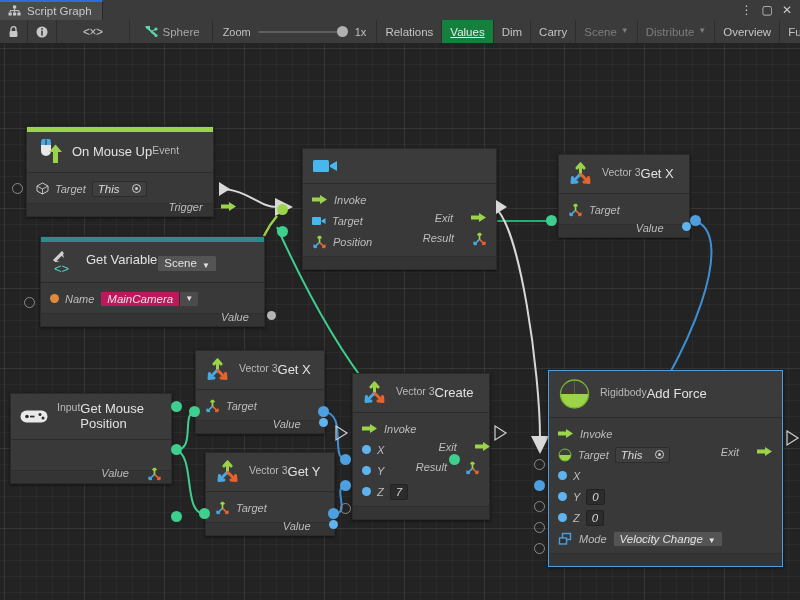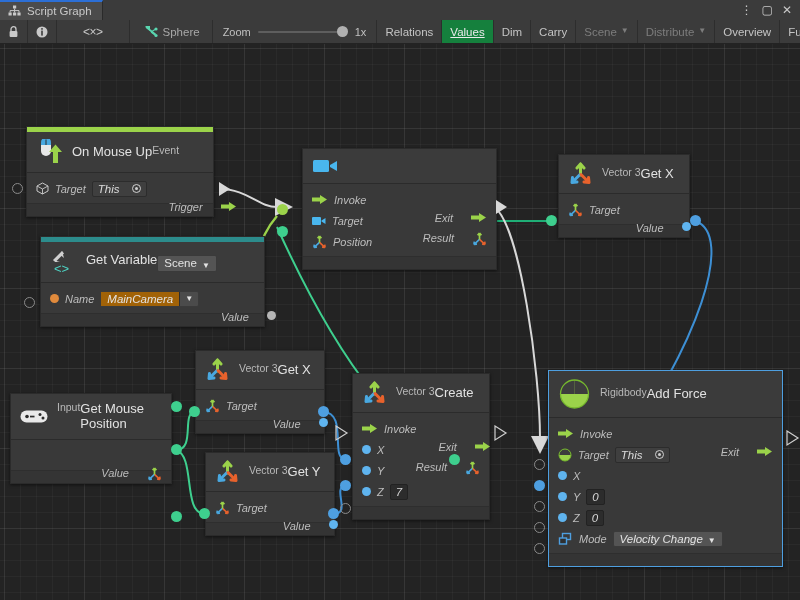--- a/index.html
+++ b/index.html
@@ -112,21 +112,21 @@
     font-size:11.5px; padding:1px 6px; border-radius:2px;
     display:inline-flex; align-items:flex-end; gap:5px;
   }
   .dropdown .ar{ font-size:8px; }
   .thisbtn{
     background:#3f3f3f; border:1px solid #2c2c2c; color:#dcdcdc;
     font-size:11.5px; padding:1px 5px; border-radius:2px;
     display:inline-flex; align-items:center; gap:12px;
   }
   .split{ background:#4b4b4b; border:1px solid #3a3a3a; border-radius:2px; display:inline-flex; align-items:stretch;}
-  .split .v{ padding:1px 6px; color:#e3e3e3; font-size:11.5px; background:#a16207; border-right:1px solid #2e2e2e;}
+  .split .v{ padding:1px 6px; color:#e3e3e3; font-size:11.5px; background:#be185d; border-right:1px solid #2e2e2e;}
   .split .a{ padding:1px 5px; color:#e3e3e3; font-size:8px; display:flex; align-items:center;}
 
   
   .blob{ position:absolute; width:11px; height:11px; border-radius:50%;}
   .blob.hollow{ background:transparent; border:1px solid #8a8a8a;}
   .blob.green{ background:#3ecf8e; }
   .blob.lgreen{ background:#9bd34a; }
   .blob.blue{ background:#4e9fe0; }
   .tri{ position:absolute; width:0;height:0;}
   .tri.filled{ border-top:7px solid transparent; border-bottom:7px solid transparent; border-left:11px solid #d8d8d8;}

